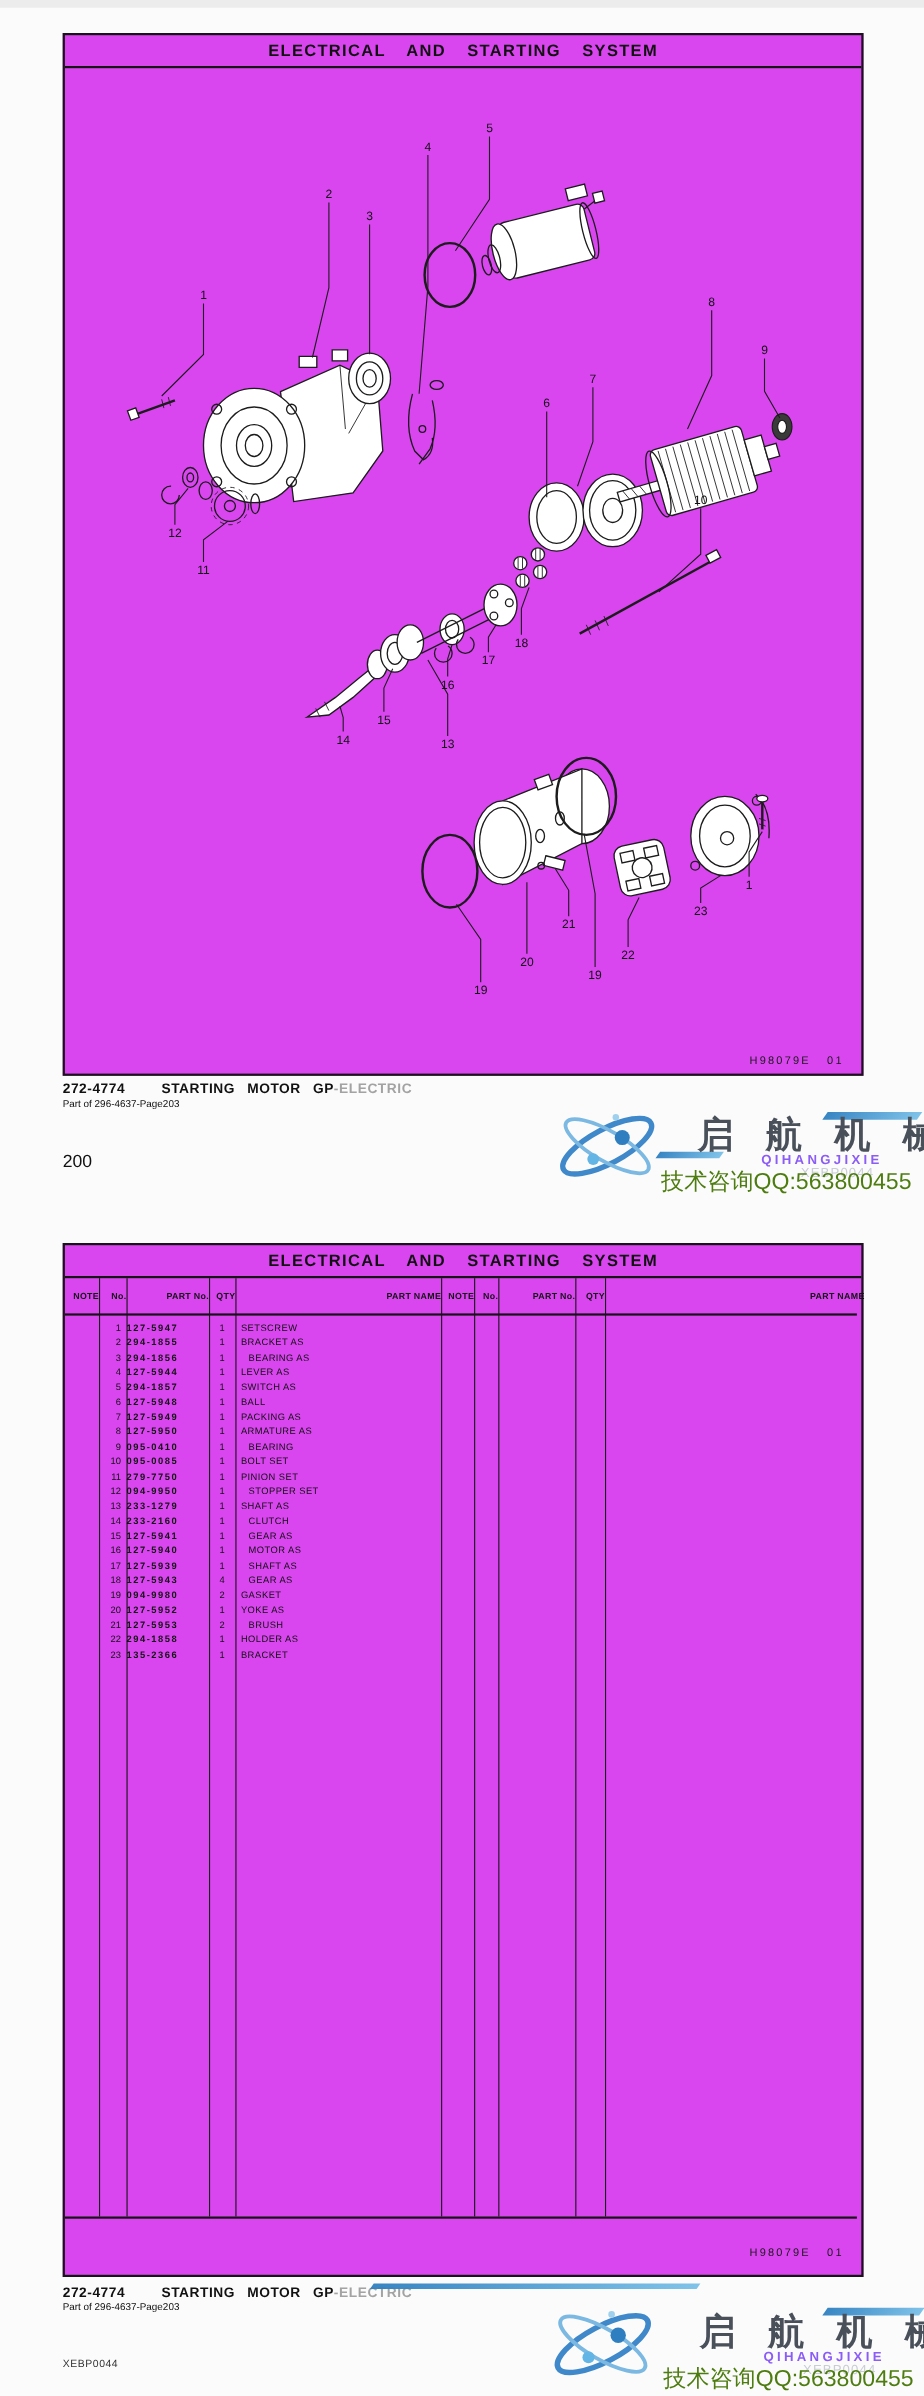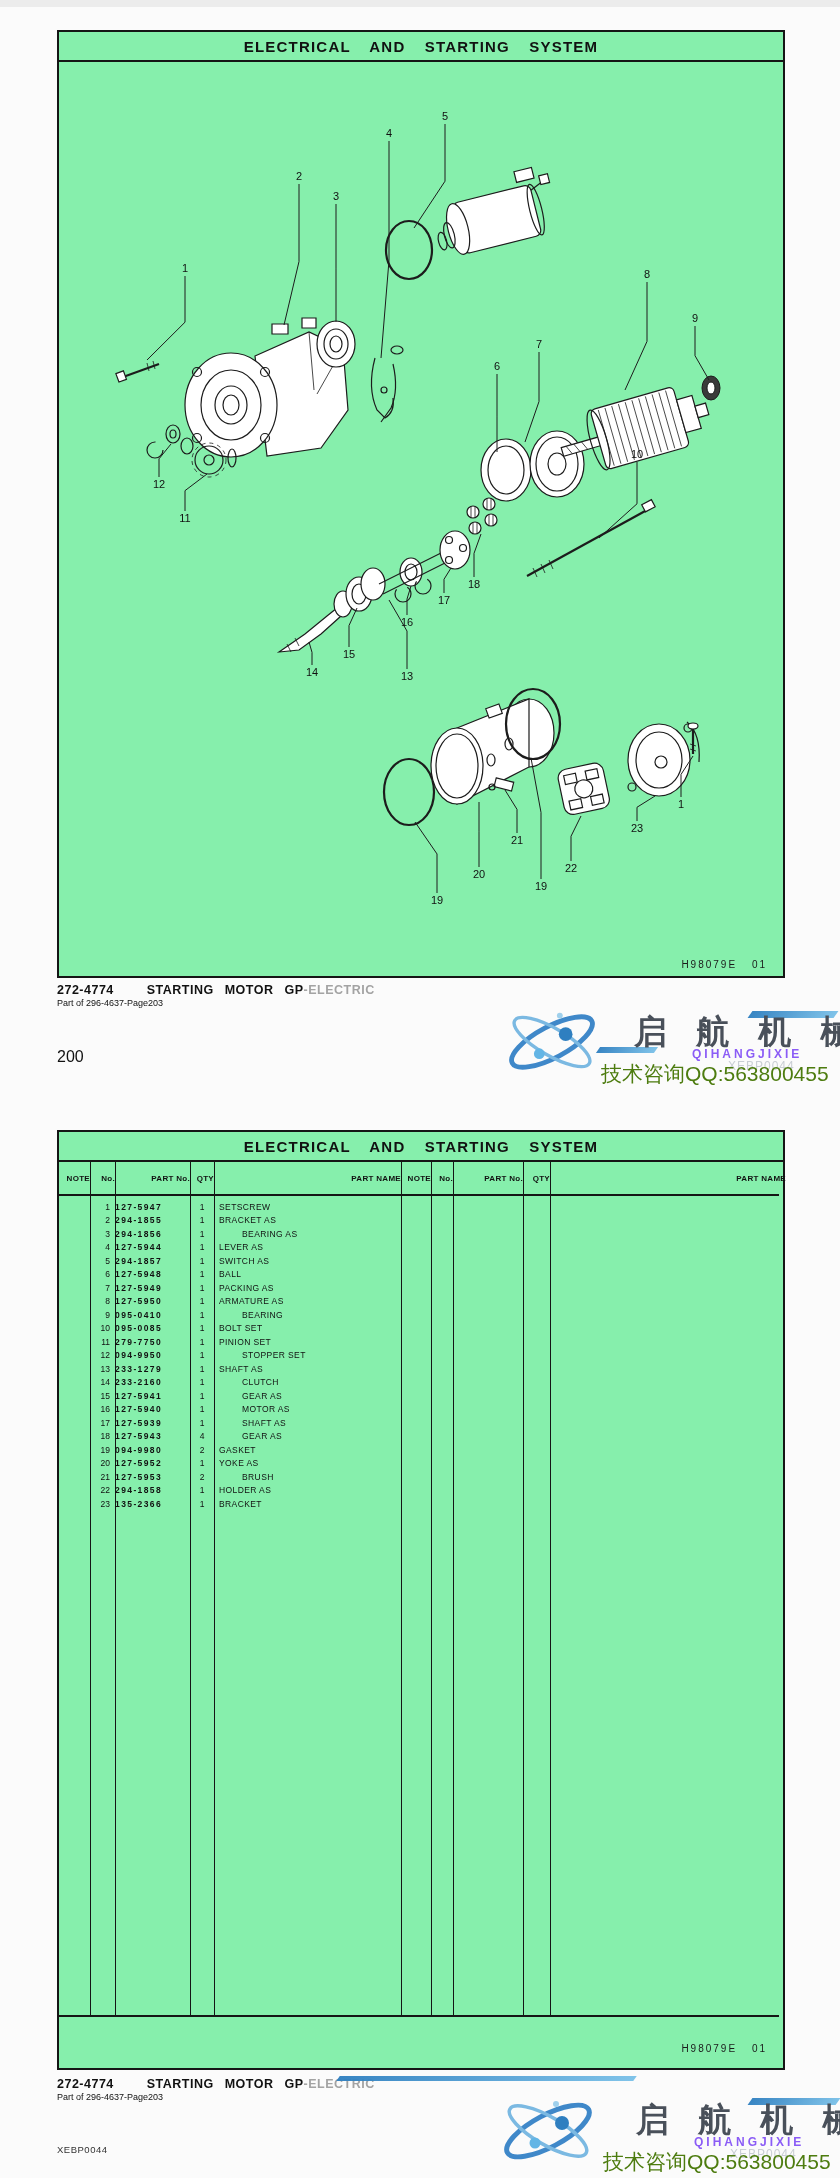--- a/index.html
+++ b/index.html
@@ -1,19 +1,19 @@
 <!DOCTYPE html>
 <html><head>
 <meta charset="utf-8">
 <style>
   html,body{margin:0;padding:0;}
   body{width:840px;height:2178px;position:relative;background:#fbfbfb;overflow:hidden;
        font-family:"Liberation Sans",sans-serif;color:#111;}
   #top-strip{position:absolute;left:0;top:0;width:840px;height:7px;background:#ececec;}
-  .page{position:absolute;background:#86efac;border:2px solid #151515;}
+  .page{position:absolute;background:#d946ef;border:2px solid #151515;}
   #page1{left:57px;top:30px;width:724px;height:944px;}
   #page2{left:57px;top:1130px;width:724px;height:936px;}
   .title-band{height:28px;border-bottom:2px solid #151515;display:flex;align-items:center;justify-content:center;
     font-size:15px;font-weight:700;letter-spacing:1.2px;word-spacing:14px;}
   
   #diagram-svg{position:absolute;left:0;top:28px;width:724px;height:880px;}
   #diagram-svg *{vector-effect:non-scaling-stroke;}
   .ln{stroke:#1c1c1c;stroke-width:1.2;fill:none;}
   .lnw{stroke:#1c1c1c;stroke-width:1.2;fill:#fff;}
   .thin{stroke:#1c1c1c;stroke-width:.8;fill:none;}
@@ -39,21 +39,21 @@
   .thead div{text-align:right;font-size:8px;font-weight:700;letter-spacing:.3px;}
   #thead-left{left:0;width:342px;grid-template-columns:31px 25px 75px 24px 187px;}
   #thead-right{left:343px;width:384px;grid-template-columns:29px 22px 70px 27px 236px;}
   #rows-left{position:absolute;left:0;top:68px;width:342px;}
   .trow{display:grid;grid-template-columns:31px 25px 75px 24px 187px;height:13.5px;align-items:center;}
   .tc{font-size:8.5px;white-space:nowrap;overflow:visible;}
   .tc-no{text-align:right;padding-right:5px;}
   .tc-pn{text-align:left;letter-spacing:1.4px;font-weight:bold;}
   .tc-qty{text-align:center;}
   .tc-nm{text-align:left;padding-left:5px;letter-spacing:.4px;}
-  .tc-nm.ind{padding-left:28px;}
+  .tc-nm.ind{padding-left:12px;}
   
   .wm-brand{position:absolute;font-size:33px;font-weight:700;letter-spacing:10px;color:#49505a;white-space:nowrap;}
   .wm-en{position:absolute;font-size:12px;font-weight:700;letter-spacing:3px;color:#8b5cf6;white-space:nowrap;}
   .wm-ghost{position:absolute;font-size:12px;color:#c9ced4;letter-spacing:1px;white-space:nowrap;}
   .wm-contact{position:absolute;font-size:21px;font-weight:400;color:#4d7c0f;white-space:nowrap;}
   .wm-logo{position:absolute;}
   .stripe{position:absolute;background:linear-gradient(90deg,#2e7fc0,#79c0e8);transform:skewX(-35deg);opacity:.95;}
 </style>
 </head>
 <body>

